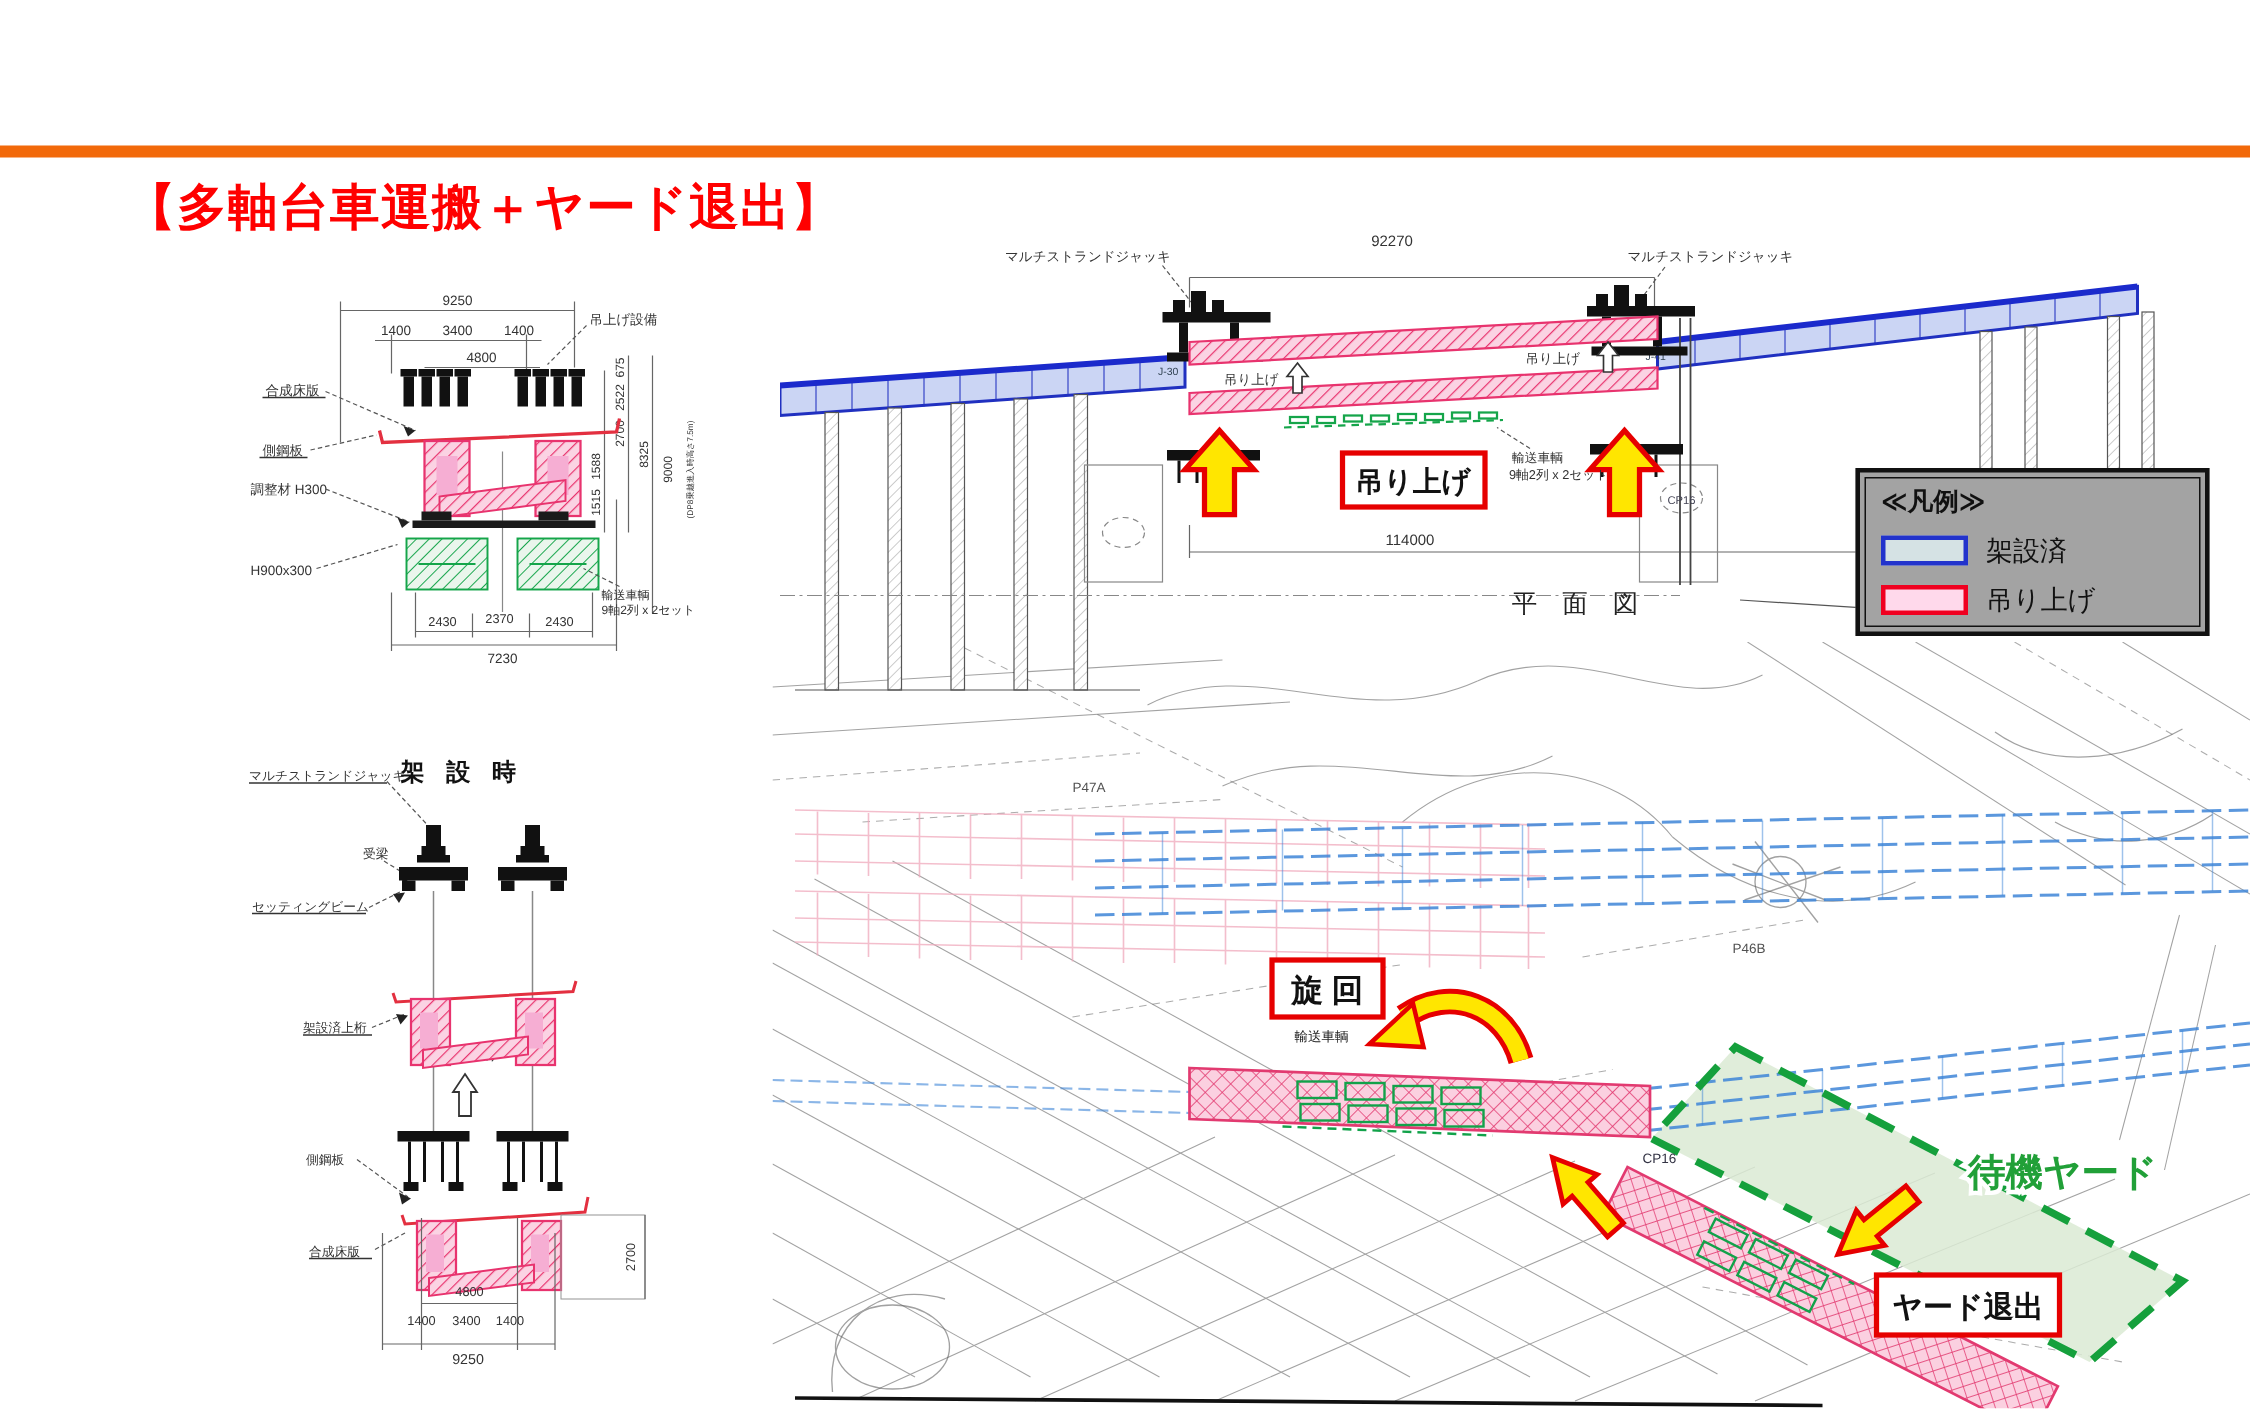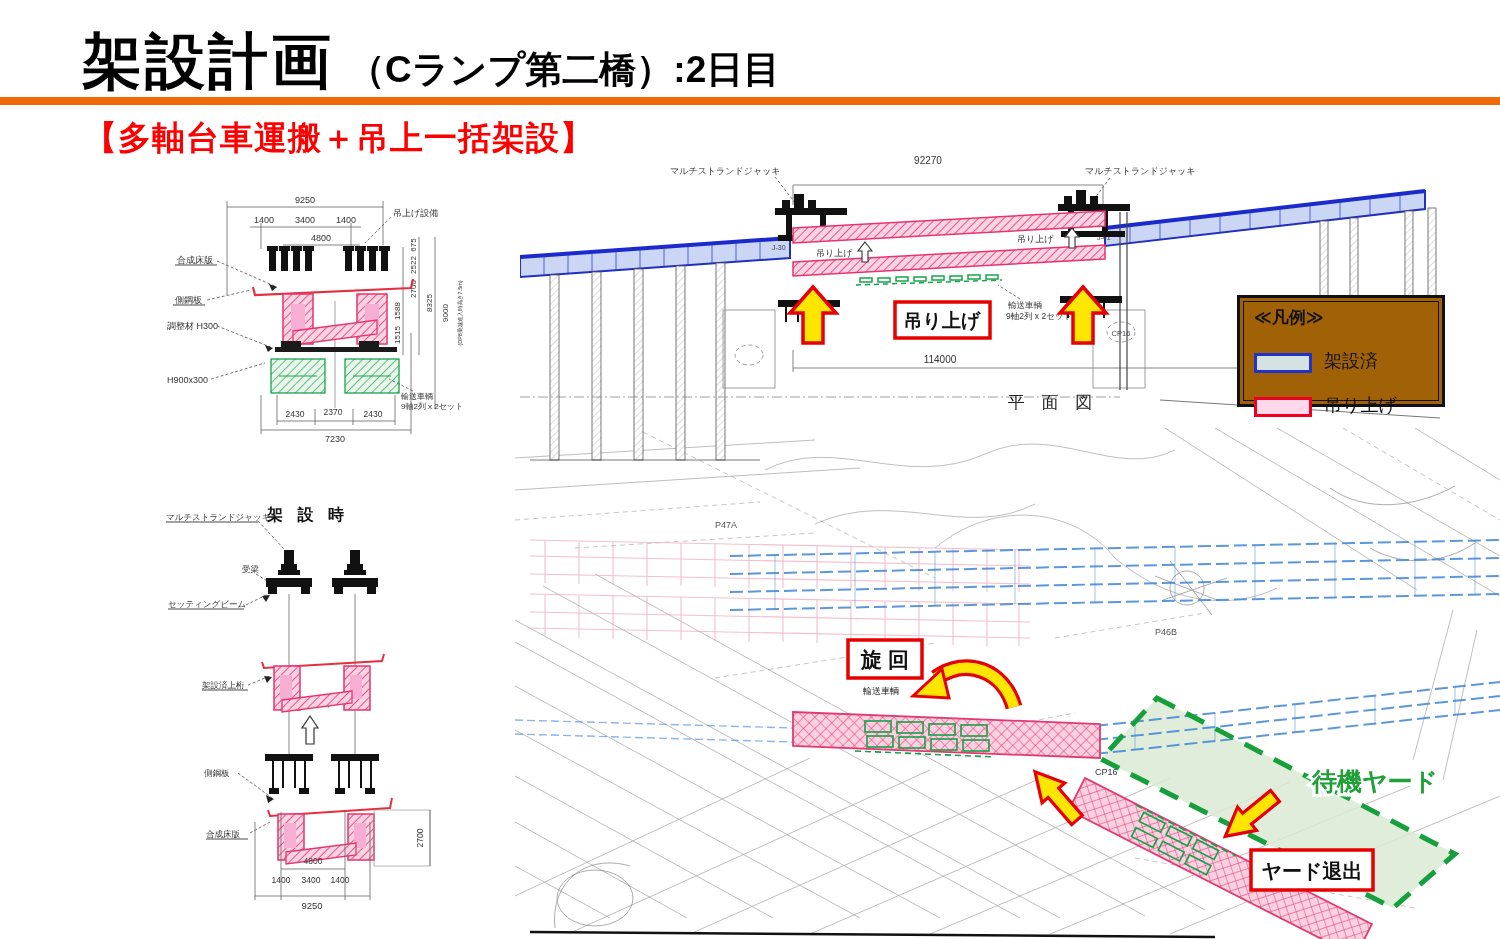--- a/index.html
+++ b/index.html
@@ -5,41 +5,38 @@
   html,body{margin:0;padding:0;background:#fff;width:1500px;height:939px;overflow:hidden;
     font-family:"Liberation Sans","DejaVu Sans",sans-serif;}
   .abs{position:absolute;}
   #stage{position:relative;width:1500px;height:939px;background:#fff;}
   .title-row{left:82px;top:22px;white-space:nowrap;}
   .title-main{font-size:60px;font-weight:900;color:#000;letter-spacing:3px;}
   .title-sub{font-size:37px;font-weight:800;color:#000;margin-left:14px;}
   .accent-rule{left:0;top:97px;width:1500px;height:8px;background:#F2690A;}
   .method-heading{left:84px;top:116px;font-size:33px;font-weight:800;color:#FF0000;letter-spacing:1px;}
   svg text{font-family:"Liberation Sans","DejaVu Sans",sans-serif;}
-  .legend{left:1237px;top:295px;width:208px;height:112px;border:3px solid #111;background:#a16207;
+  .legend{left:1237px;top:312px;width:236px;height:112px;border:3px solid #111;background:#a3a3a3;
     padding:3px;box-sizing:border-box;z-index:6;}
   .legend-inner{border:1.5px solid #111;width:100%;height:100%;box-sizing:border-box;padding:4px 10px;}
   .legend-title{font-size:17px;font-weight:700;color:#111;}
-  .legend-row{display:flex;align-items:flex-end;margin-top:20px;}
+  .legend-row{display:flex;align-items:center;margin-top:9px;}
   .legend-row .lab{font-size:18px;color:#111;margin-left:12px;}
   .sw{display:inline-block;width:58px;height:20px;box-sizing:border-box;}
   .sw-blue{background:#D5E2E4;border:3px solid #2233CC;}
   .sw-pink{background:#FFD9EB;border:3px solid #F00020;}
   .z1{z-index:1}.z3{z-index:3}
 </style>
 </head>
 <body>
 
 <div id="stage">
 
-  <div class="abs title-row">
-    <span class="title-main">架設計画</span><span class="title-sub">（Cランプ第二橋）:2日目</span>
-  </div>
   <div class="abs accent-rule"></div>
-  <div class="abs method-heading">【多軸台車運搬＋吊上一括架設】</div>
+  <div class="abs method-heading">【多軸台車運搬＋ヤード退出】</div>
 
   <svg class="abs z1" style="left:515px;top:428px;" width="985" height="511" viewBox="0 0 985 511">
     <defs>
       <pattern id="mpCross" width="8" height="8" patternUnits="userSpaceOnUse" patternTransform="rotate(45)">
         <rect width="8" height="8" fill="#FBD0E0"></rect>
         <path d="M0 0H8M0 0V8" stroke="#E23A70" stroke-width="1.1"></path>
       </pattern>
     </defs>
 
     <g stroke="#474747" stroke-width="0.7" opacity="0.5" fill="none">

